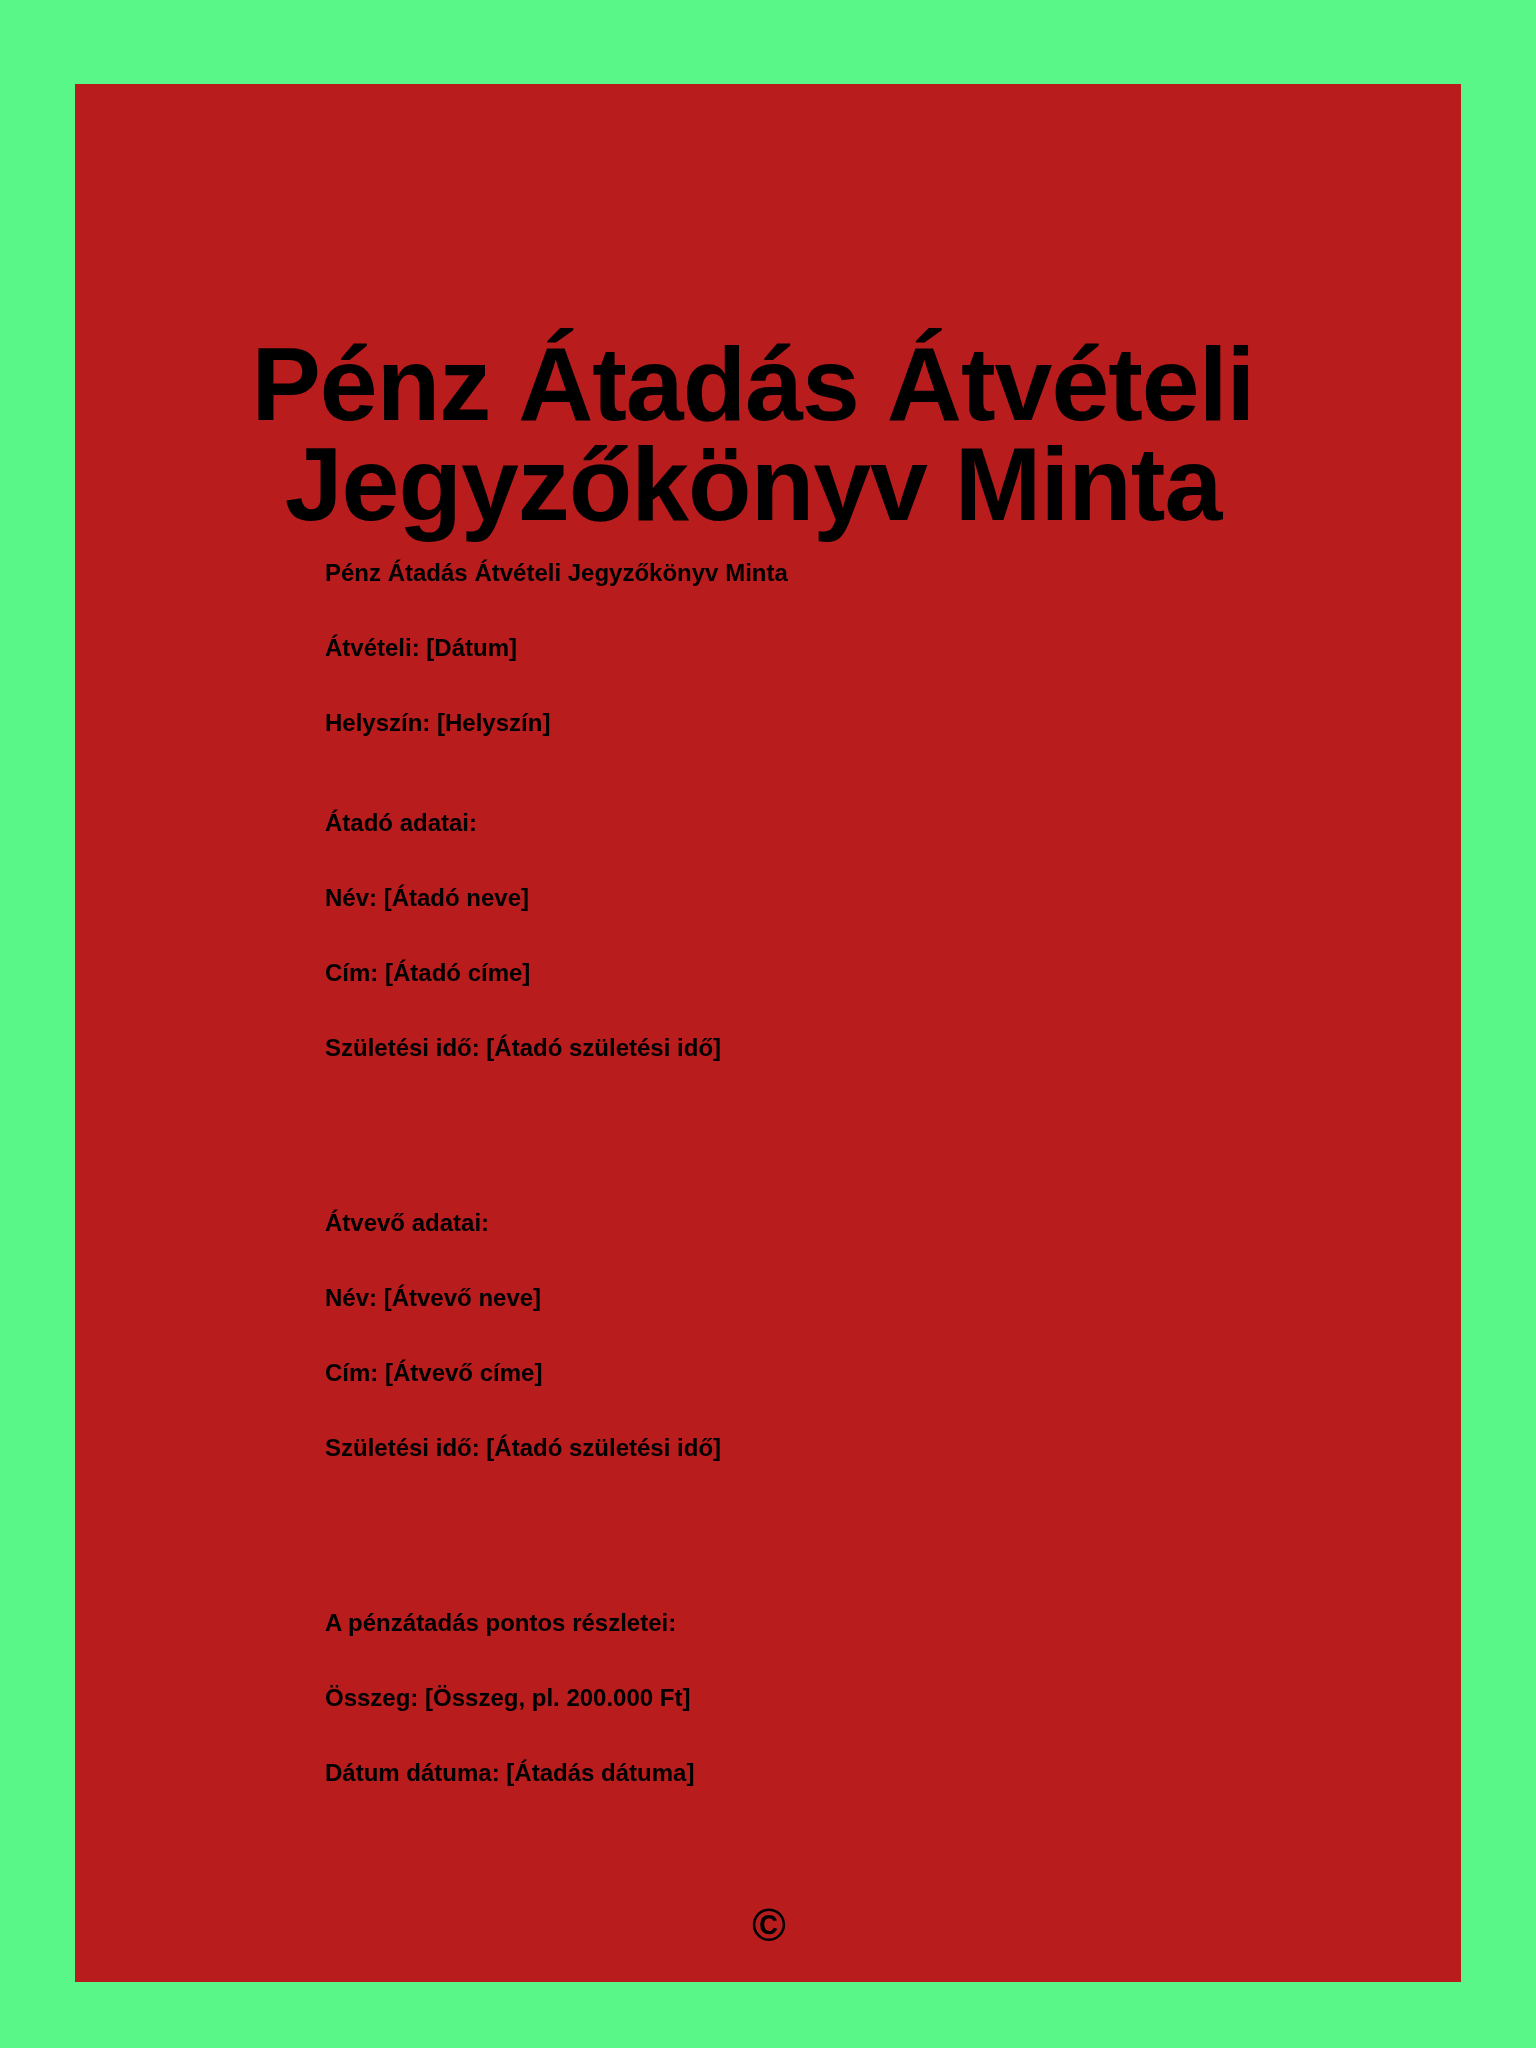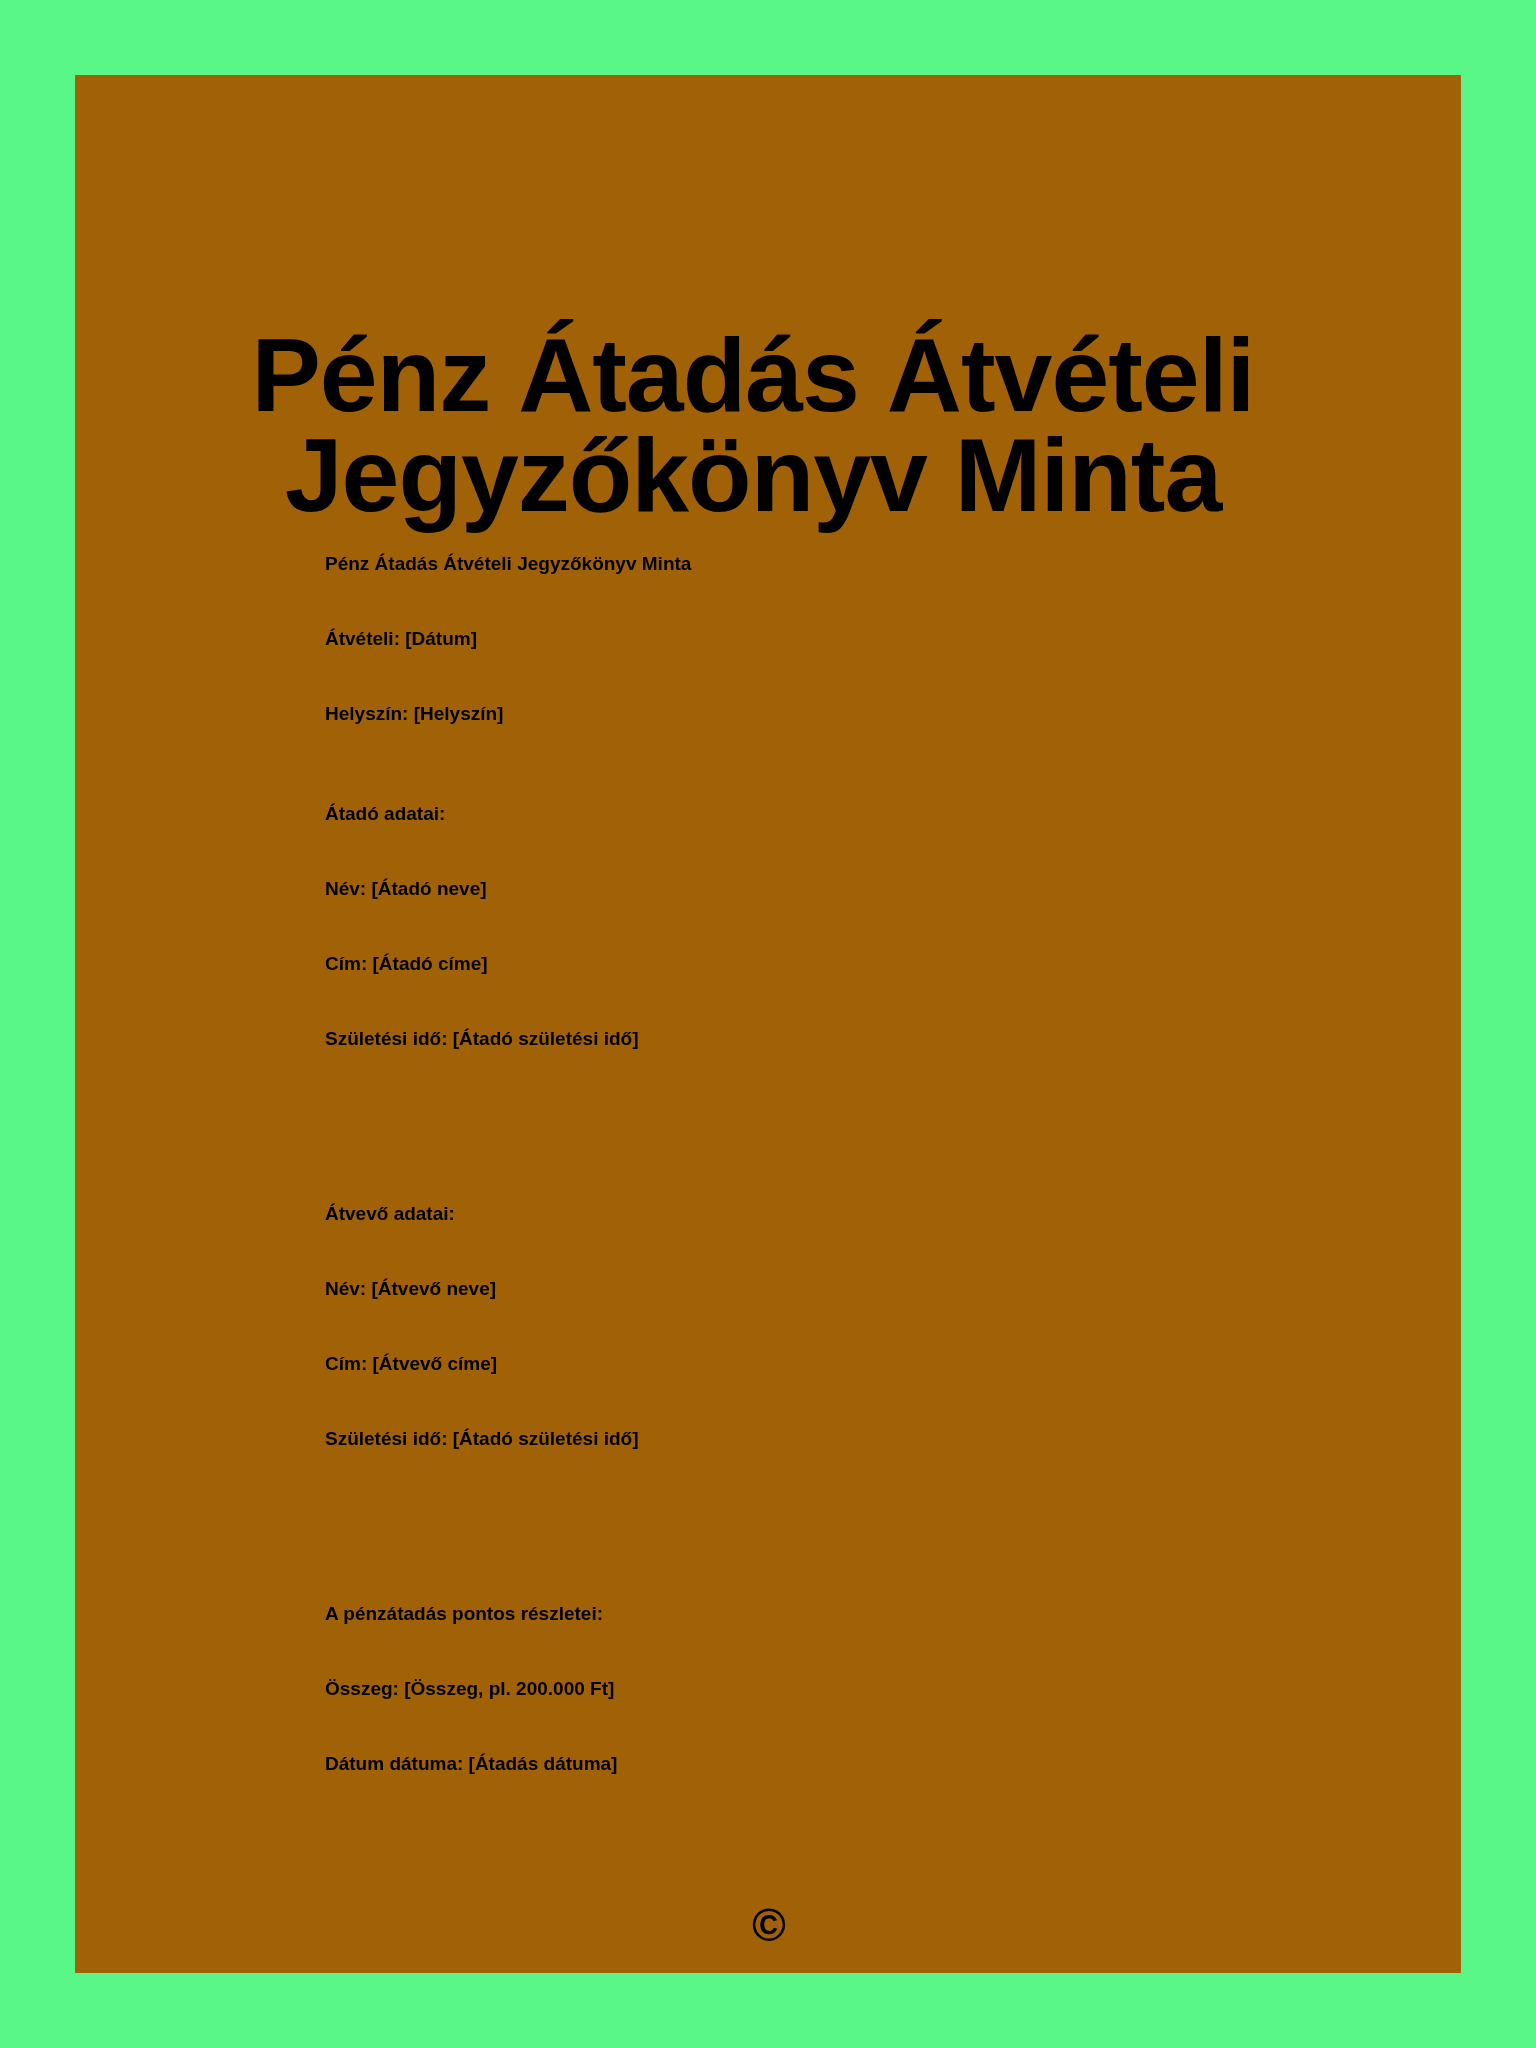--- a/index.html
+++ b/index.html
@@ -10,24 +10,24 @@
       width: 1536px;
       height: 2048px;
       background: #58f787;
       position: relative;
       overflow: hidden;
       font-family: "Liberation Sans", sans-serif;
     }
     .page {
       position: absolute;
       left: 75px;
-      top: 75px;
+      top: 84px;
       width: 1386px;
       height: 1898px;
-      background: #a16207;
+      background: #b91c1c;
     }
     .title {
       position: absolute;
       left: 0;
       top: 250px;
       width: 100%;
       margin: 0;
       text-align: center;
       font-weight: bold;
       font-size: 104px;
@@ -39,21 +39,21 @@
     .title .t-line {
       display: block;
       position: relative;
       left: -15px;
     }
     .line {
       position: absolute;
       left: 250px;
       margin: 0;
       font-weight: bold;
-      font-size: 19px;
+      font-size: 24px;
       line-height: 24px;
       color: #000;
       white-space: nowrap;
     }
     .copyright {
       position: absolute;
       left: 748px;
       top: 1904px;
       width: 42px;
       height: 42px;

